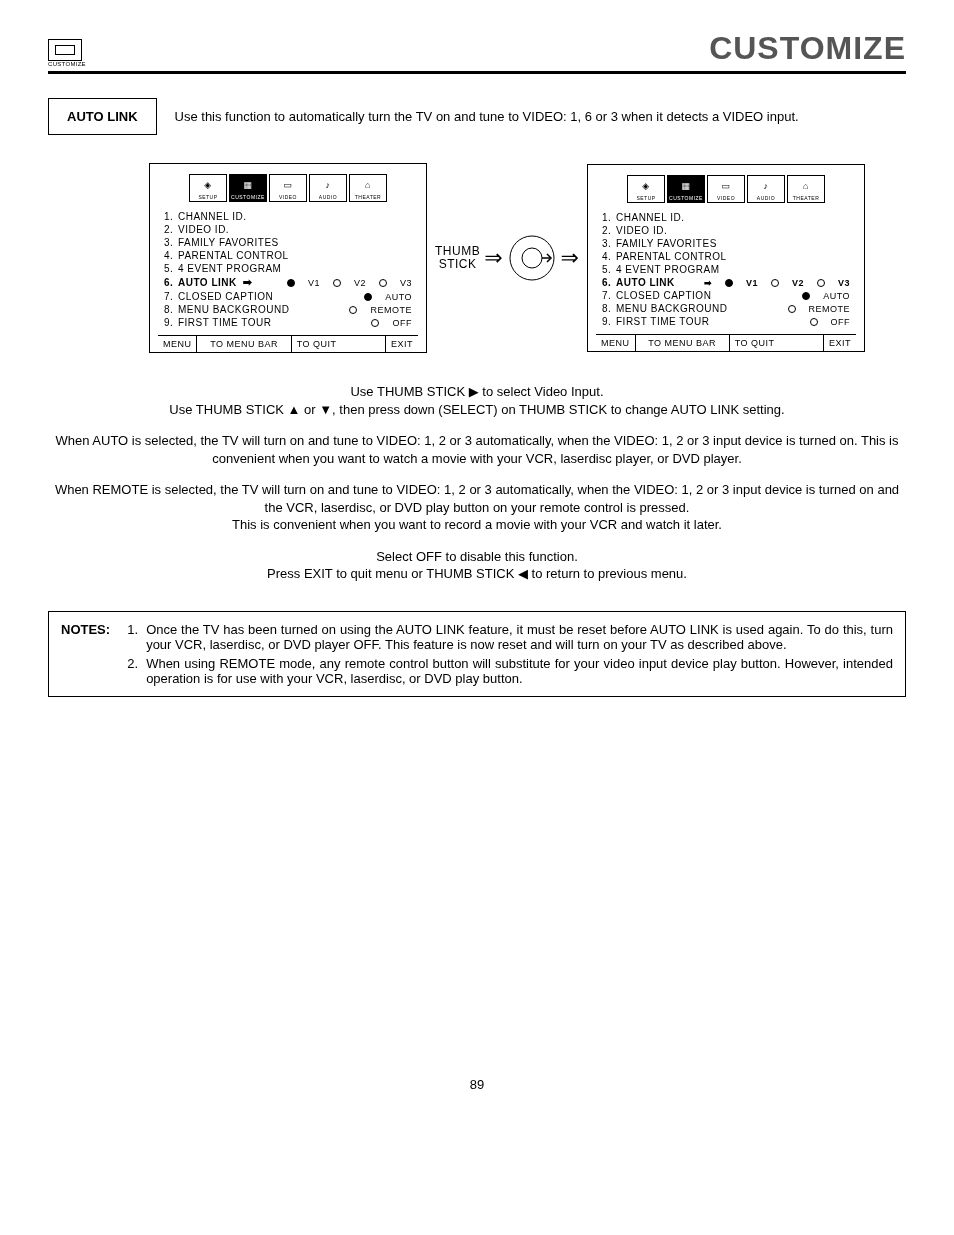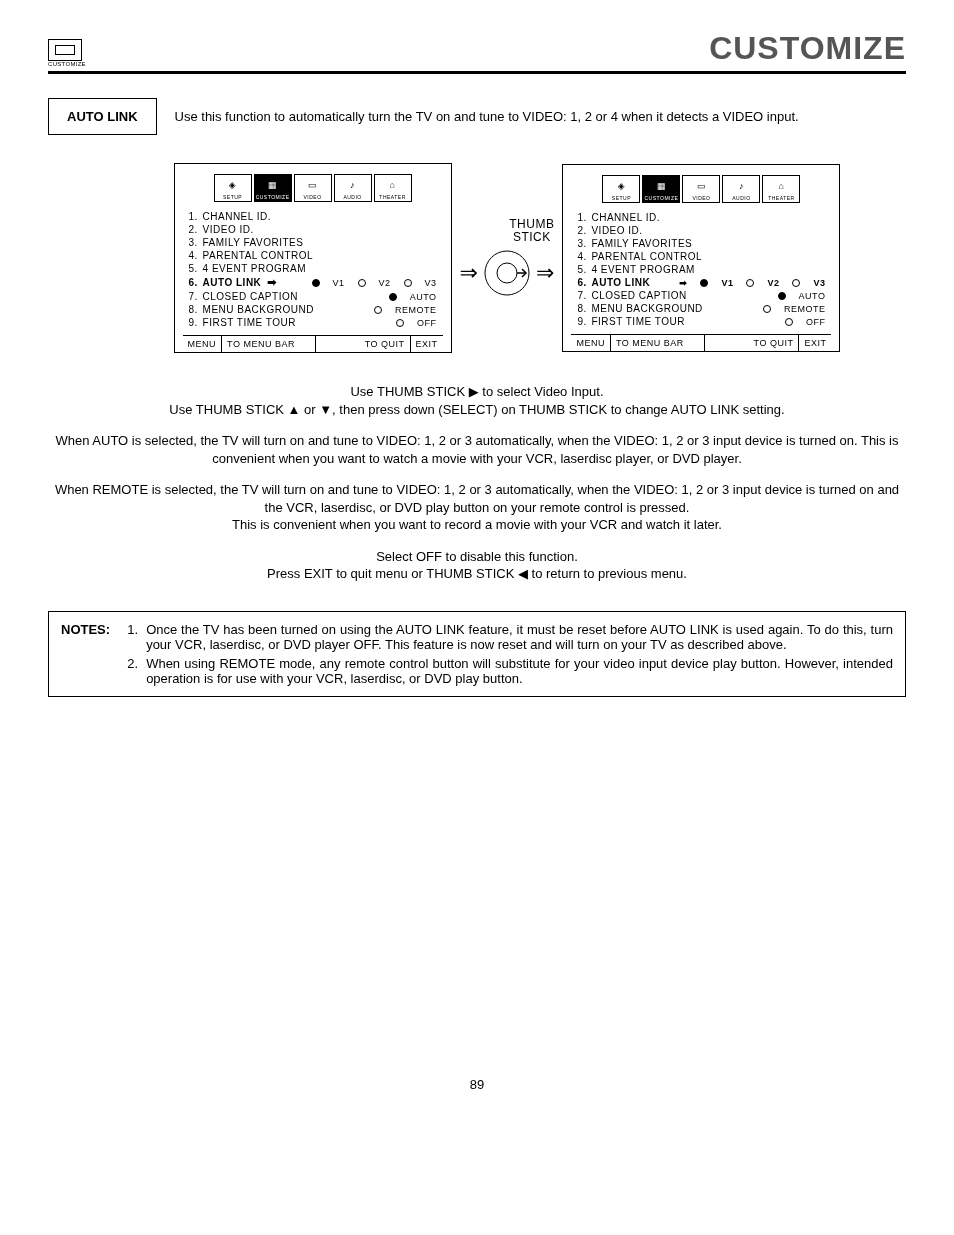--- a/index.html
+++ b/index.html
@@ -32,23 +32,23 @@
   .menu-item .num { width:14px;}
   .menu-item .lbl { flex:0 0 auto;}
   .menu-item.bold { font-weight:bold;}
   .menu-item .arrow-right { margin-left:6px; font-size:11px;}
   .menu-item .opts { margin-left:auto; display:flex; gap:13px; align-items:center; font-size:9px;}
   .radio-f { width:8px; height:8px; border:1px solid #000; border-radius:50%; background:#000; display:inline-block;}
   .radio-e { width:8px; height:8px; border:1px solid #000; border-radius:50%; display:inline-block;}
   .menu-footer { display:flex; border-top:1px solid #000; font-size:9px; letter-spacing:0.5px;}
   .menu-footer .cell { padding:3px 5px; border-right:1px solid #000;}
   .menu-footer .cell:last-child { border-right:none;}
-  .menu-footer .flex-cell { flex:1; text-align:left; padding:3px 5px; border-right:1px solid #000;}
-  .menu-footer .right { text-align:right;}
-  .thumbstick-col { display:flex; flex-direction:column; align-items:flex-end; gap:4px;}
+  .menu-footer .flex-cell { flex:1; text-align:center; padding:3px 5px; border-right:1px solid #000;}
+  .menu-footer .right { text-align:left;}
+  .thumbstick-col { display:flex; flex-direction:row; align-items:center; gap:4px;}
   .thumbstick-label { font-size:12px; letter-spacing:0.5px; text-align:center; line-height:1.1;}
   .arrow-big { font-family: Arial; font-size:22px; line-height:1;}
   .body-text { font-size:13px; line-height:1.35; margin-bottom:14px;text-align:center;}
   .notes-box { border:1px solid #000; padding:10px 12px; margin-top:28px; font-size:13px;}
   .notes-row { display:flex; gap:8px;}
   .notes-label { font-weight:bold; margin-right:4px;}
   .note-num { width:16px; flex:0 0 16px; text-align:right;}
   .note-text { flex:1; text-align:justify;}
   .notes-row + .notes-row { margin-top:4px;}
   .page-num { text-align:center; margin-top:380px; font-size:13px;}
@@ -63,21 +63,21 @@
         <div class="top-icon-inner"></div>
       </div>
     <div class="top-icon-label">CUSTOMIZE</div>
   </div>
   <div class="header-title">CUSTOMIZE</div>
 </div>
 <hr class="hr-thick">
 
 <div class="section-row">
   <div class="section-label-box">AUTO LINK</div>
-  <div class="section-desc">Use this function to automatically turn the TV on and tune to VIDEO: 1, 2 or 4 when it detects a VIDEO input.</div>
+  <div class="section-desc">Use this function to automatically turn the TV on and tune to VIDEO: 1, 6 or 3 when it detects a VIDEO input.</div>
 </div>
 
 <div class="diagram-row">
 
   <div class="screen-box">
     <div class="tab-row" id="tabs-left">
         <div class="tab">
           <div class="tab-icon">◈</div>
           <div>SETUP</div>
         </div>

